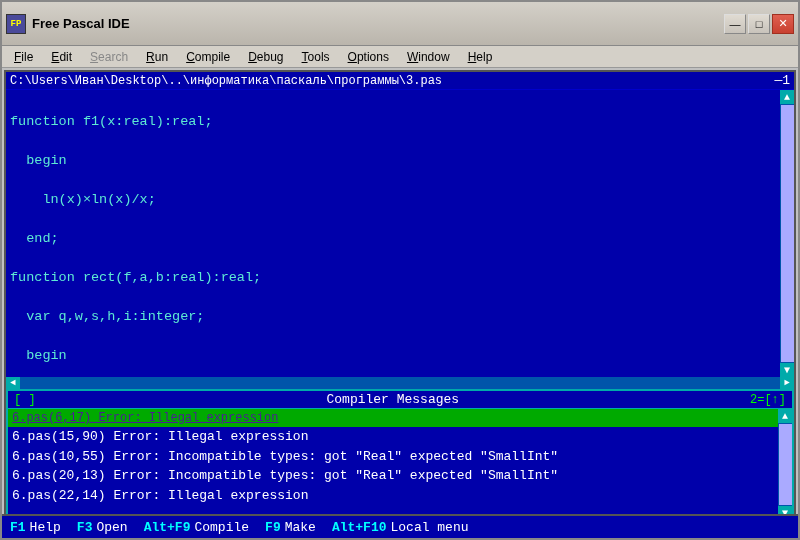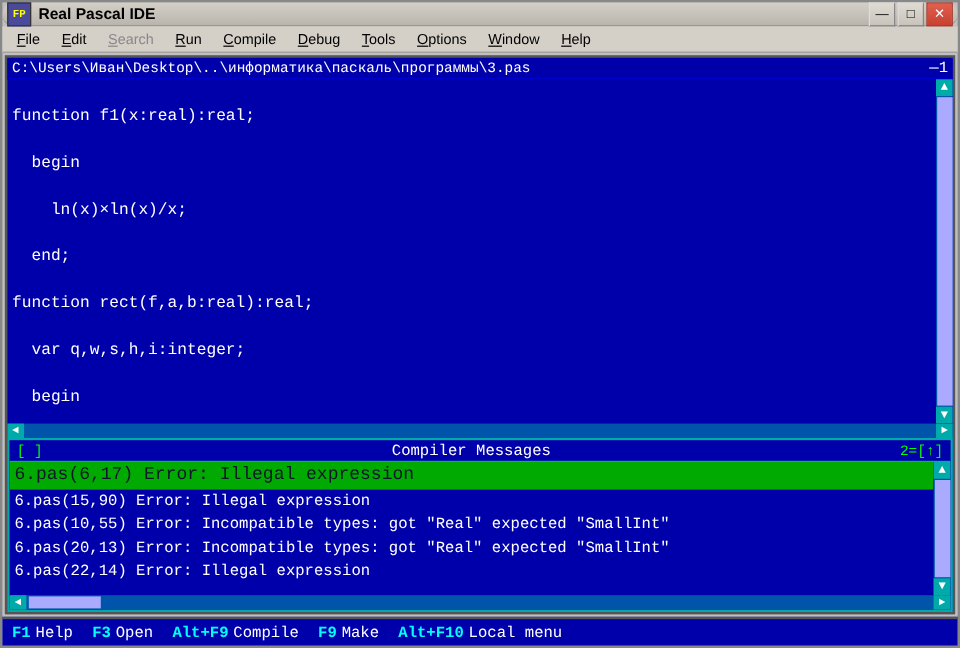--- a/index.html
+++ b/index.html
@@ -7,27 +7,26 @@
       width: 800px;
       height: 540px;
       font-family: 'Courier New', Courier, monospace;
       background: #c0c0c0;
       overflow: hidden;
     }
 
     
     #title-bar {
       background: linear-gradient(to bottom, #d4d0c8, #bab5ac);
-      height: 20px;
+      height: 44px;
       display: flex;
       align-items: center;
       justify-content: space-between;
       padding: 0 4px;
       border-bottom: 1px solid #888;
-      border-radius: 12px;
     }
     #title-left {
       display: flex;
       align-items: center;
       gap: 6px;
     }
     #app-icon {
       width: 20px;
       height: 20px;
       background: #4a4a9a;
@@ -95,21 +94,21 @@
       justify-content: space-between;
       align-items: center;
     }
 
     
     #code-content {
       padding: 2px 4px;
       font-size: 13.5px;
       line-height: 1.45;
       white-space: pre;
-      color: #ffffff;
+      color: #5eead4;
     }
     .code-line { display: block; }
 
     
     #compiler-panel {
       height: 145px;
       border-top: 2px solid #00aaaa;
       display: flex;
       flex-direction: column;
     }
@@ -206,21 +205,21 @@
 </head>
 <body>
 
 <div id="window-frame">
 
   <div id="title-bar">
     <div id="title-left">
       <div id="app-icon">
         <span style="font-size:9px; color:#ffff00;">FP</span>
       </div>
-      <span id="title-text">Real Pascal IDE</span>
+      <span id="title-text">Free Pascal IDE</span>
     </div>
     <div id="title-controls">
       <div class="title-btn">—</div>
       <div class="title-btn">□</div>
       <div class="title-btn close">✕</div>
     </div>
   </div>
 
   <div id="menu-bar">
     <div class="menu-item"><span class="underline">F</span>ile</div>
@@ -279,21 +278,21 @@
     <div id="compiler-panel" style="border:2px solid #00aaaa; height:145px; display:flex; flex-direction:column; background:#0000aa;">
 
       <div id="compiler-title-bar" style="background:#0000aa; color:#fff; font-size:13px; padding:1px 6px; display:flex; align-items:center; justify-content:space-between; border-bottom:1px solid #00aaaa;">
         <span style="color:#00ff00; font-size:12px;">[  ]</span>
         <span style="flex:1; text-align:center;">Compiler Messages</span>
         <span style="color:#00ff00; font-size:12px;">2=[↑]</span>
       </div>
 
       <div id="compiler-scroll-container" style="display:flex; flex:1; overflow:hidden;">
         <div id="compiler-messages" style="flex:1; overflow:hidden;">
-          <div class="compiler-message selected" style="background:#00aa00; color:#0f172a; padding:0 4px; font-size:15px; white-space:nowrap;">6.pas(6,17) Error: Illegal expression</div>
+          <div class="compiler-message selected" style="background:#00aa00; color:#4c1d95; padding:0 4px; font-size:12px; white-space:nowrap;text-decoration:underline;">6.pas(6,17) Error: Illegal expression</div>
           <div class="compiler-message" style="color:#fff; padding:0 4px; font-size:13px; white-space:nowrap;">6.pas(15,90) Error: Illegal expression</div>
           <div class="compiler-message" style="color:#fff; padding:0 4px; font-size:13px; white-space:nowrap;">6.pas(10,55) Error: Incompatible types: got "Real" expected "SmallInt"</div>
           <div class="compiler-message" style="color:#fff; padding:0 4px; font-size:13px; white-space:nowrap;">6.pas(20,13) Error: Incompatible types: got "Real" expected "SmallInt"</div>
           <div class="compiler-message" style="color:#fff; padding:0 4px; font-size:13px; white-space:nowrap;">6.pas(22,14) Error: Illegal expression</div>
         </div>
         <div class="scrollbar-v" style="background:#0055aa; width:14px;">
           <div style="background:#00aaaa; width:100%; height:14px; font-size:10px; display:flex; align-items:center; justify-content:center; color:#fff;">▲</div>
           <div style="background:#aaaaff; width:100%; flex:1; margin:1px 1px;"></div>
           <div style="background:#00aaaa; width:100%; height:14px; font-size:10px; display:flex; align-items:center; justify-content:center; color:#fff;">▼</div>
         </div>

